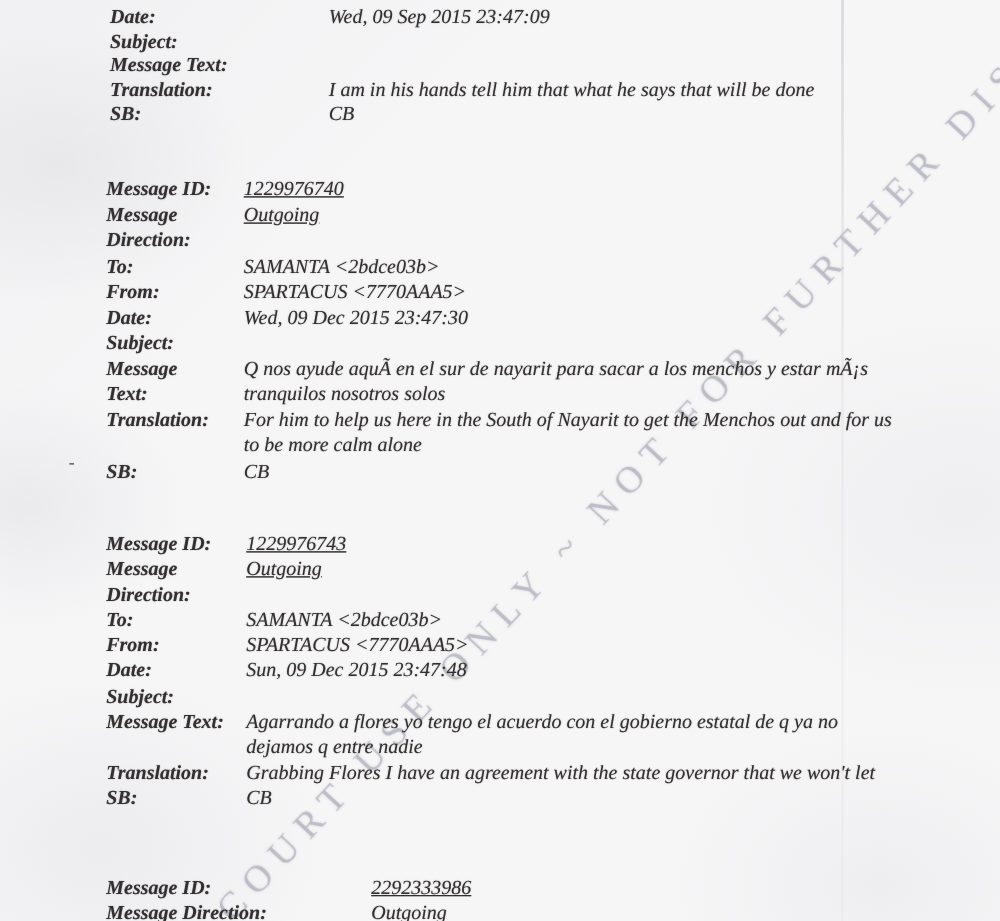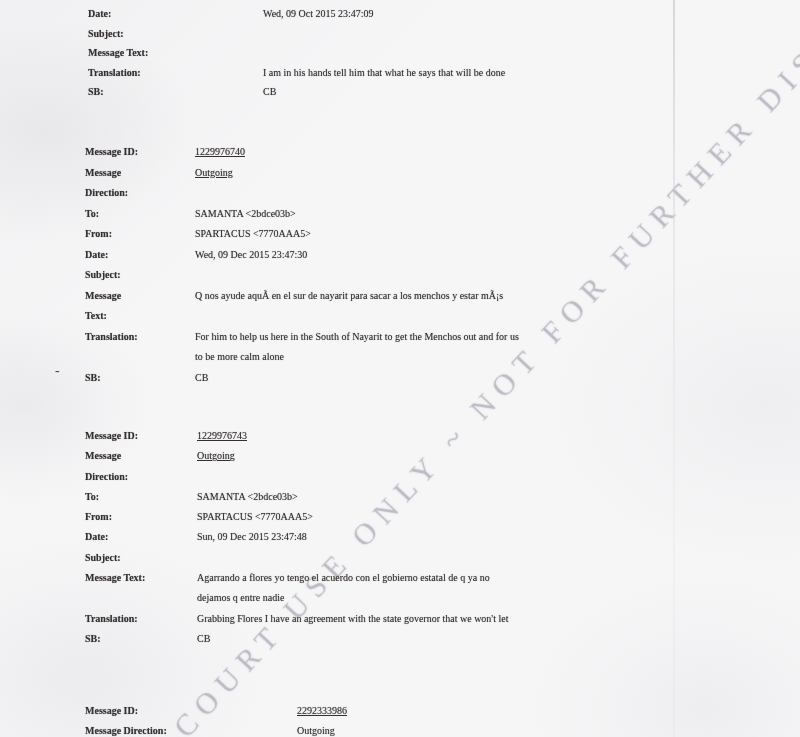--- a/index.html
+++ b/index.html
@@ -14,22 +14,23 @@
       radial-gradient(260px 200px at 10% 92%, rgba(208,208,215,0.26), transparent 70%),
       radial-gradient(300px 220px at 96% 55%, rgba(212,212,218,0.22), transparent 72%),
       radial-gradient(240px 180px at 88% 96%, rgba(210,210,217,0.22), transparent 72%),
       linear-gradient(135deg, rgba(230,230,234,0.35), rgba(250,250,251,0) 30%);
     font-family:"Liberation Serif","DejaVu Serif",serif;
     color:#343031;
   }
   .record{
     position:absolute;
     width:690px;
-    font-size:10px;
+    font-size:16px;
     text-shadow:0 0 1px rgba(70,62,58,0.55);
+    font-style:italic;
   }
   .row{display:grid;}
   .rec0{left:88px;top:4px;line-height:19.5px;}
   .rec0 .row{grid-template-columns:175px 1fr;}
   .rec1{left:85px;top:142px;line-height:20.5px;}
   .rec1 .row{grid-template-columns:110px 1fr;}
   .rec2{left:85px;top:426px;line-height:20.3px;}
   .rec2 .row{grid-template-columns:112px 1fr;}
   .rec3{left:85px;top:701px;line-height:20px;}
   .rec3 .row{grid-template-columns:212px 1fr;}
@@ -70,21 +71,21 @@
 
 <div id="page">
 
   <div id="watermark">FOR COURT USE ONLY ~ NOT FOR FURTHER DISTRIBUTION</div>
   <div id="scanline"></div>
   <div id="straymark">-</div>
 
   <div class="record rec0">
     <div class="row">
       <span class="lbl">Date:</span>
-      <span class="val">Wed, 09 Oct 2015 23:47:09</span>
+      <span class="val">Wed, 09 Sep 2015 23:47:09</span>
     </div>
     <div class="row">
       <span class="lbl">Subject:</span>
       <span class="val"></span>
     </div>
     <div class="row">
       <span class="lbl">Message Text:</span>
     </div>
     <div class="row">
       <span class="lbl">Translation:</span>
@@ -124,20 +125,21 @@
     <div class="row">
       <span class="lbl">Subject:</span>
       <span class="val"></span>
     </div>
     <div class="row">
       <span class="lbl">Message</span>
       <span class="val">Q nos ayude aquÃ en el sur de nayarit para sacar a los menchos y estar mÃ¡s</span>
     </div>
     <div class="row">
       <span class="lbl">Text:</span>
+      <span class="val">tranquilos nosotros solos</span>
     </div>
     <div class="row">
       <span class="lbl">Translation:</span>
       <span class="val">For him to help us here in the South of Nayarit to get the Menchos out and for us</span>
     </div>
     <div class="row">
       <span class="lbl"></span>
       <span class="val">to be more calm alone</span>
     </div>
     <div class="row">

